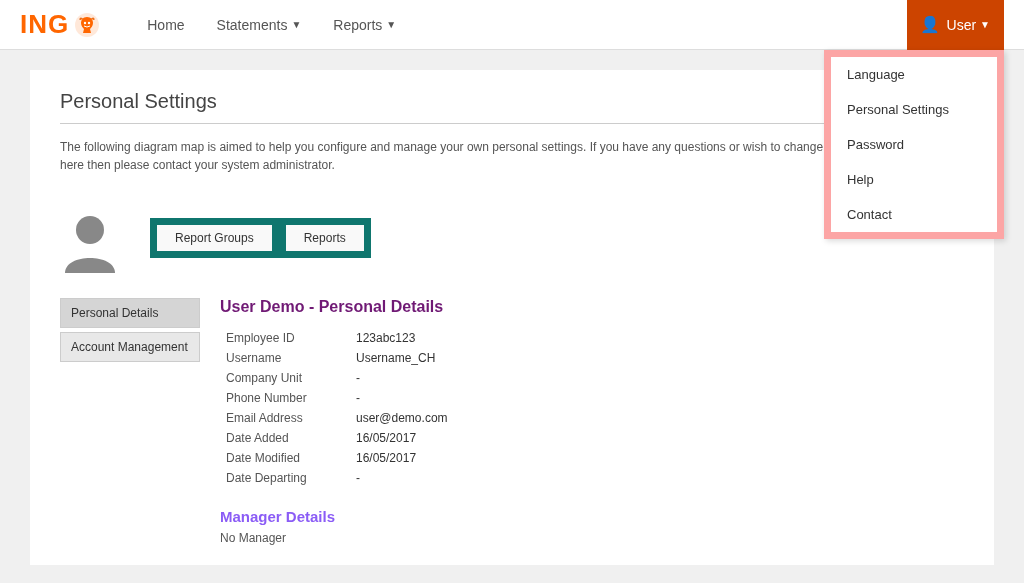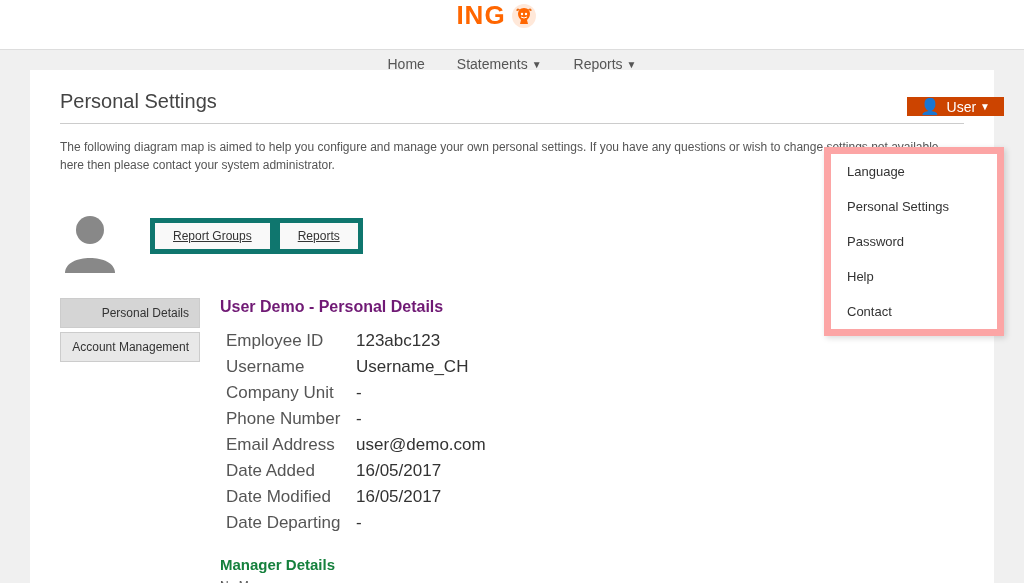--- a/index.html
+++ b/index.html
@@ -8,21 +8,20 @@
     
     .navbar {
       background: #fff;
       border-bottom: 1px solid #ddd;
       height: 50px;
       display: flex;
       align-items: center;
       padding: 0 20px;
       position: relative;
       z-index: 100;
-      flex-direction: column;
     }
     .navbar-logo {
       display: flex;
       align-items: center;
       margin-right: 30px;
     }
     .ing-logo-text {
       font-size: 26px;
       font-weight: bold;
       color: #f60;
@@ -128,83 +127,82 @@
       width: 60px;
       height: 70px;
     }
     .diagram-buttons {
       display: flex;
       gap: 0;
       align-items: flex-start;
       margin-top: 20px;
     }
     .diag-btn {
-      border: 5px solid #0f766e;
+      border: 7px solid #0f766e;
       background: #f9f9f9;
       padding: 6px 18px;
       font-size: 12px;
       cursor: pointer;
       color: #333;
-      text-decoration: underline;
     }
 
     
     .detail-area {
       display: flex;
       gap: 20px;
     }
     .sidebar-nav {
       min-width: 140px;
     }
     .sidebar-nav-item {
       display: block;
       padding: 7px 10px;
       border: 1px solid #ccc;
       background: #e8e8e8;
       margin-bottom: 4px;
       cursor: pointer;
       font-size: 12px;
       color: #333;
-      text-align: right;
+      text-align: left;
     }
     .sidebar-nav-item.active {
       background: #d5d5d5;
     }
 
     .detail-content {
       flex: 1;
     }
     .detail-title {
       font-size: 16px;
       font-weight: bold;
       margin-bottom: 12px;
       color: #701a75;
     }
     .detail-table {
       width: 100%;
       border-collapse: collapse;
-      font-size: 17px;
+      font-size: 12px;
       margin-bottom: 20px;
     }
     .detail-table td {
       padding: 3px 6px;
       vertical-align: top;
     }
     .detail-table td:first-child {
       color: #555;
       width: 130px;
     }
     .detail-table td:last-child {
       color: #333;
     }
     .manager-title {
       font-size: 15px;
       font-weight: bold;
       margin-bottom: 6px;
-      color: #15803d;
+      color: #8b5cf6;
     }
     .manager-text {
       font-size: 12px;
       color: #555;
     }
   </style>
 </head>
 <body>
 
 <nav class="navbar">

